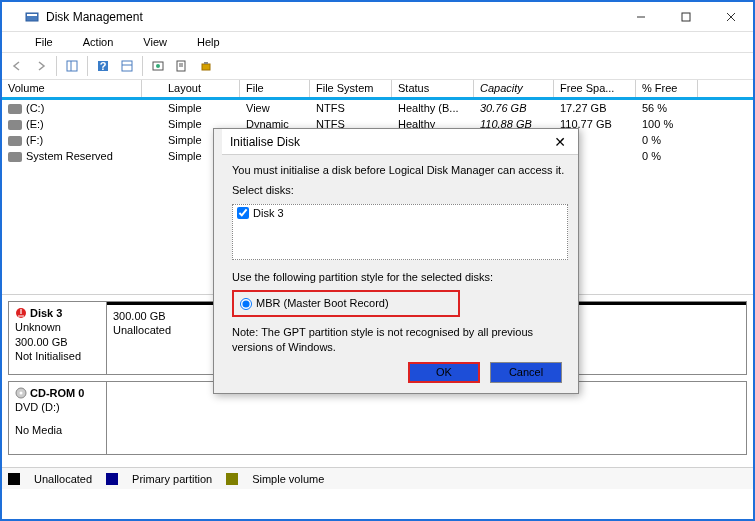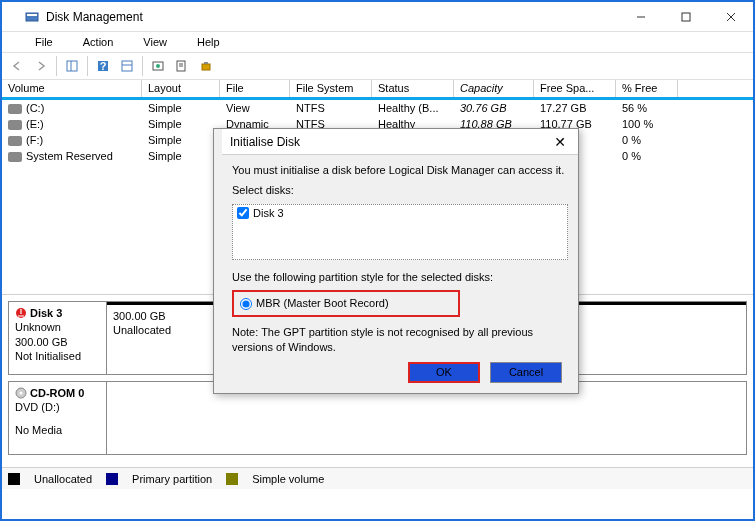--- a/index.html
+++ b/index.html
@@ -21,21 +21,21 @@
 .tb-btn { width: 22px; height: 22px; display: flex; align-items: center; justify-content: center; border: 1px solid transparent; }
 .tb-sep { width: 1px; height: 20px; background: #d0d0d0; margin: 0 2px; }
 
 
 .vol-list { border-bottom: 1px solid #d0d0d0; }
 .vol-header { display: flex; background: #fff; border-bottom: 3px solid #0ea5e9; height: 20px; }
 .vol-header > div { padding: 2px 6px; border-right: 1px solid #d0d0d0; overflow: hidden; white-space: nowrap; }
 .vol-row { display: flex; height: 16px; align-items: center; }
 .vol-row > div { padding: 0 6px; overflow: hidden; white-space: nowrap; }
 .col-vol { width: 140px; }
-.col-layout { width: 78px; }
+.col-layout { width: 78px; margin-left: 20px; }
 .col-type { width: 70px; }
 .col-fs { width: 82px; }
 .col-status { width: 82px; }
 .col-cap { width: 80px; font-style: italic; }
 .col-free { width: 82px; }
 .col-pct { width: 62px; }
 .vol-icon { display: inline-block; width: 14px; height: 10px; background: #888; border-radius: 2px; margin-right: 4px; vertical-align: middle; }
 
 .vol-spacer { height: 130px; }
 

